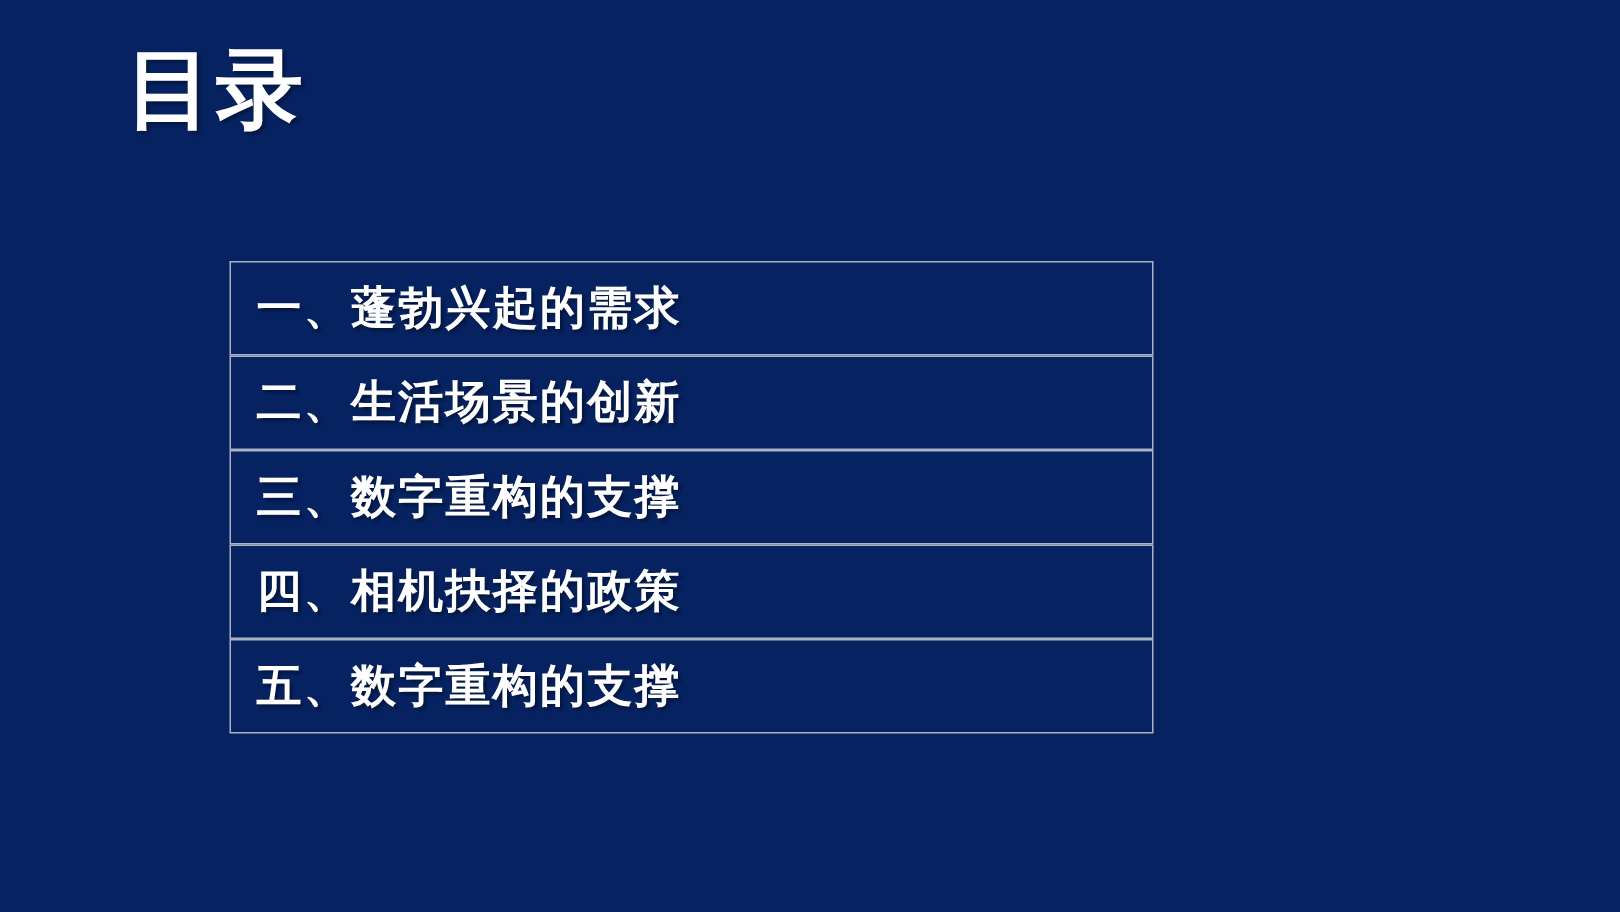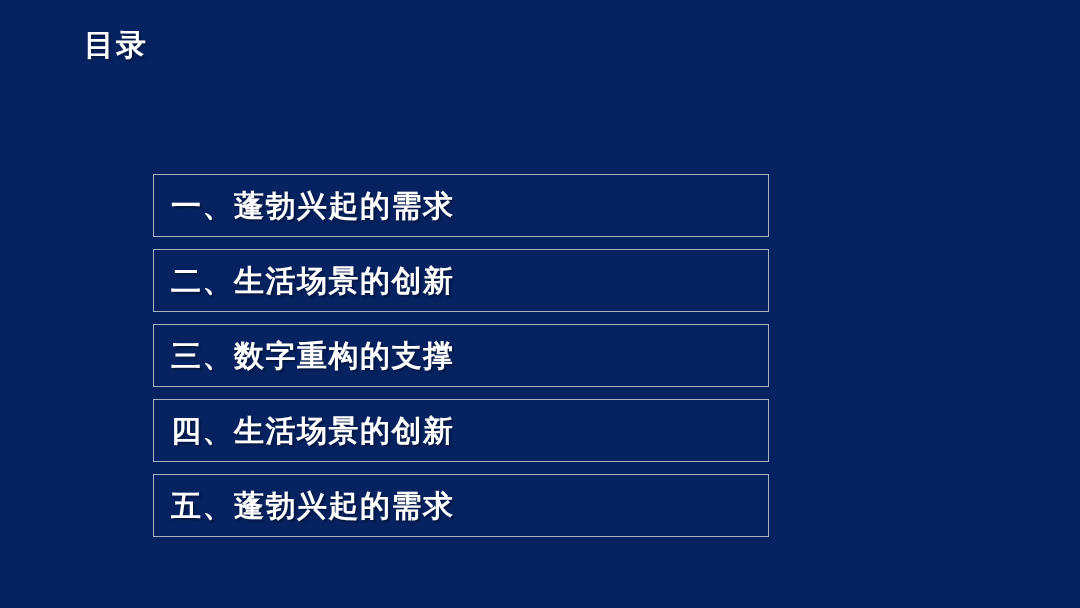--- a/index.html
+++ b/index.html
@@ -18,37 +18,36 @@
     width: 1080px;
     height: 608px;
     background: #062260;
     box-sizing: border-box;
   }
 
   .slide-title {
     position: absolute;
     left: 84px;
     top: 28px;
-    font-size: 30px;
+    font-size: 58px;
     line-height: 1.12;
     font-weight: bold;
     color: #ffffff;
     letter-spacing: 2px;
     text-shadow: 2px 2px 2px rgba(0, 0, 0, 0.30);
     white-space: nowrap;
   }
 
   .toc-list {
     position: absolute;
     left: 153px;
     top: 174px;
     width: 616px;
     display: flex;
     flex-direction: column;
-    gap: 12px;
   }
 
   .toc-item {
     box-sizing: border-box;
     height: 63px;
     border: 1.6px solid #a8b2c2;
     background: transparent;
     display: flex;
     align-items: center;
     padding: 0 0 0 17px;
@@ -79,22 +78,22 @@
 
     <div class="toc-item">
       <span class="toc-item-label">二、生活场景的创新</span>
     </div>
 
     <div class="toc-item">
       <span class="toc-item-label">三、数字重构的支撑</span>
     </div>
 
     <div class="toc-item">
-      <span class="toc-item-label">四、生活场景的创新</span>
+      <span class="toc-item-label">四、相机抉择的政策</span>
     </div>
 
     <div class="toc-item">
-      <span class="toc-item-label">五、蓬勃兴起的需求</span>
+      <span class="toc-item-label">五、数字重构的支撑</span>
     </div>
 
   </div>
 
 </div>
 
 </body></html>

